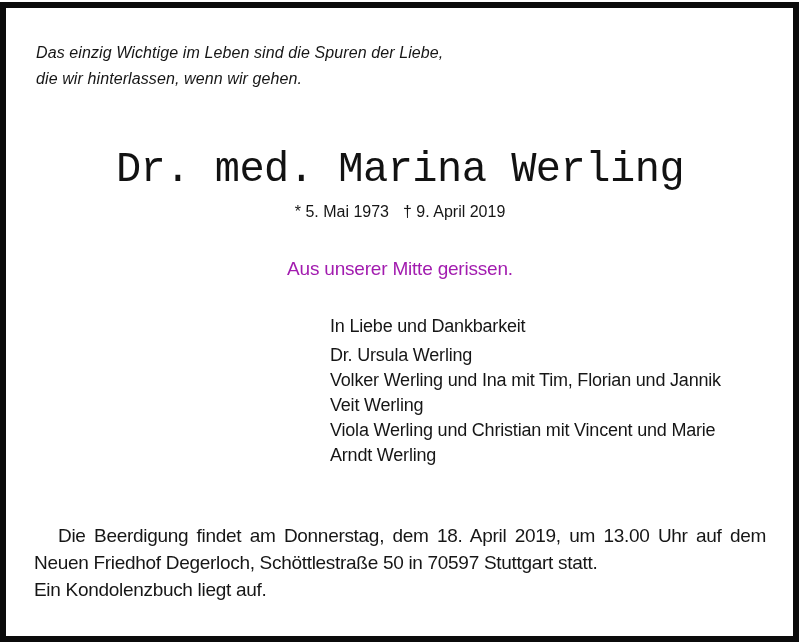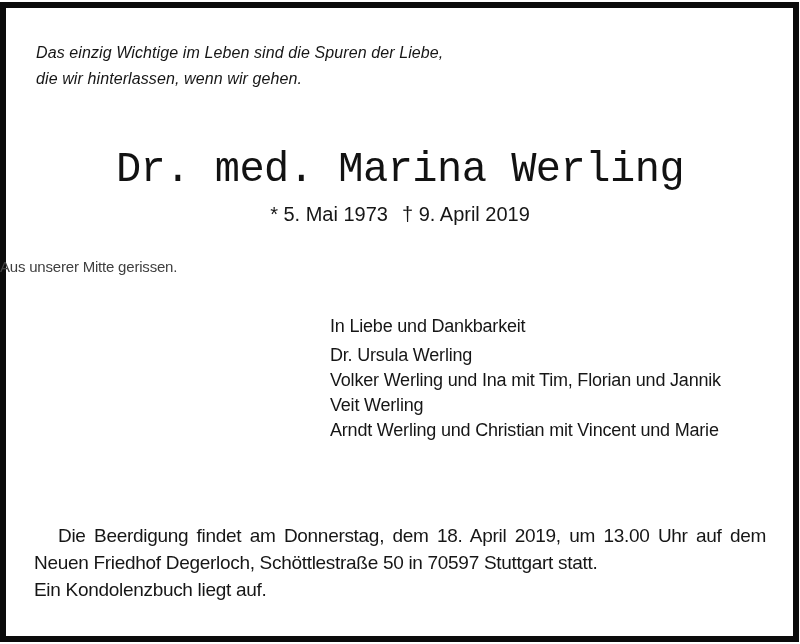--- a/index.html
+++ b/index.html
@@ -46,33 +46,34 @@
     color: #121212;
     white-space: nowrap;
     font-family: Liberation Mono, monospace;
   }
   .dates {
     position: absolute;
     left: 0;
     right: 0;
     top: 203px;
     text-align: center;
-    font-size: 20px;
+    font-size: 16px;
     color: #161616;
     white-space: nowrap;
   }
   .dates .birth { margin-right: 14px; }
   .epitaph {
     position: absolute;
     left: 0;
     right: 0;
     top: 258px;
-    font-size: 15px;
+    text-align: center;
+    font-size: 19px;
     letter-spacing: -0.2px;
-    color: #404040;
+    color: #a21caf;
   }
   .mourners {
     position: absolute;
     left: 330px;
     top: 314px;
     font-size: 18px;
     line-height: 25px;
     letter-spacing: -0.2px;
     color: #161616;
     white-space: nowrap;
@@ -114,21 +115,22 @@
     <span class="birth">* 5. Mai 1973</span><span class="death">† 9. April 2019</span>
   </div>
 
   <div class="epitaph">Aus unserer Mitte gerissen.</div>
 
   <div class="mourners">
     <div class="intro">In Liebe und Dankbarkeit</div>
     <div>Dr. Ursula Werling</div>
     <div>Volker Werling und Ina mit Tim, Florian und Jannik</div>
     <div>Veit Werling</div>
-    <div>Arndt Werling und Christian mit Vincent und Marie</div>
+    <div>Viola Werling und Christian mit Vincent und Marie</div>
+    <div>Arndt Werling</div>
   </div>
 
   <div class="funeral">
     <div class="justified">Die Beerdigung findet am Donnerstag, dem 18. April 2019, um 13.00 Uhr auf dem</div>
     <div>Neuen Friedhof Degerloch, Schöttlestraße 50 in 70597 Stuttgart statt.</div>
     <div>Ein Kondolenzbuch liegt auf.</div>
   </div>
 
 </div>
 

